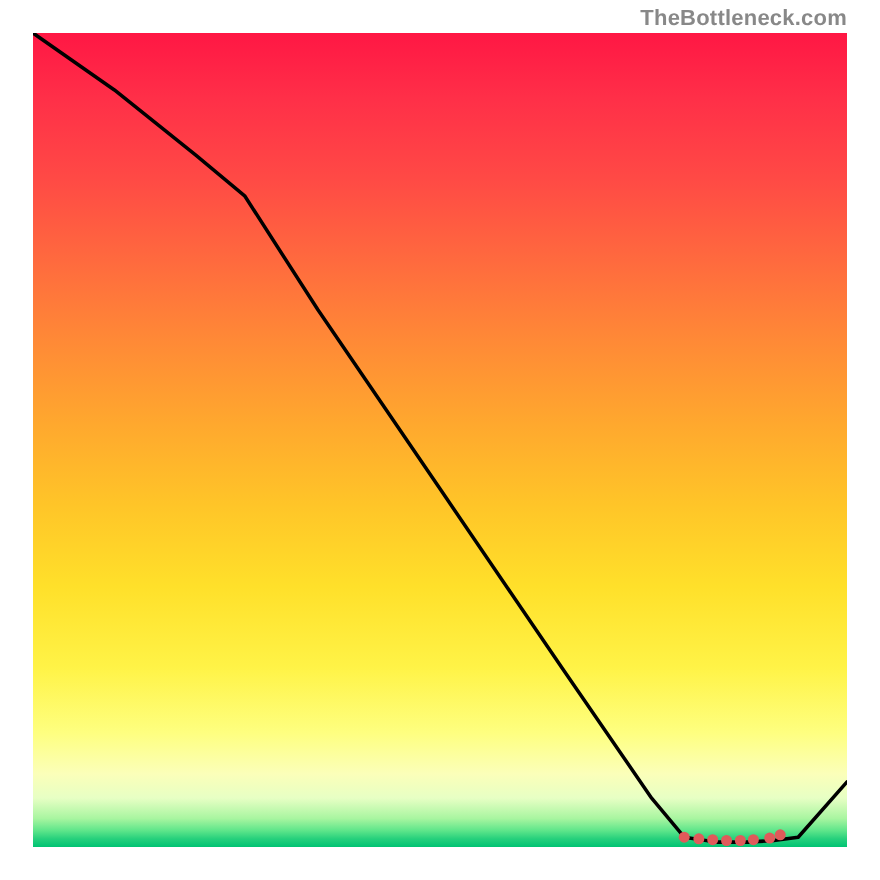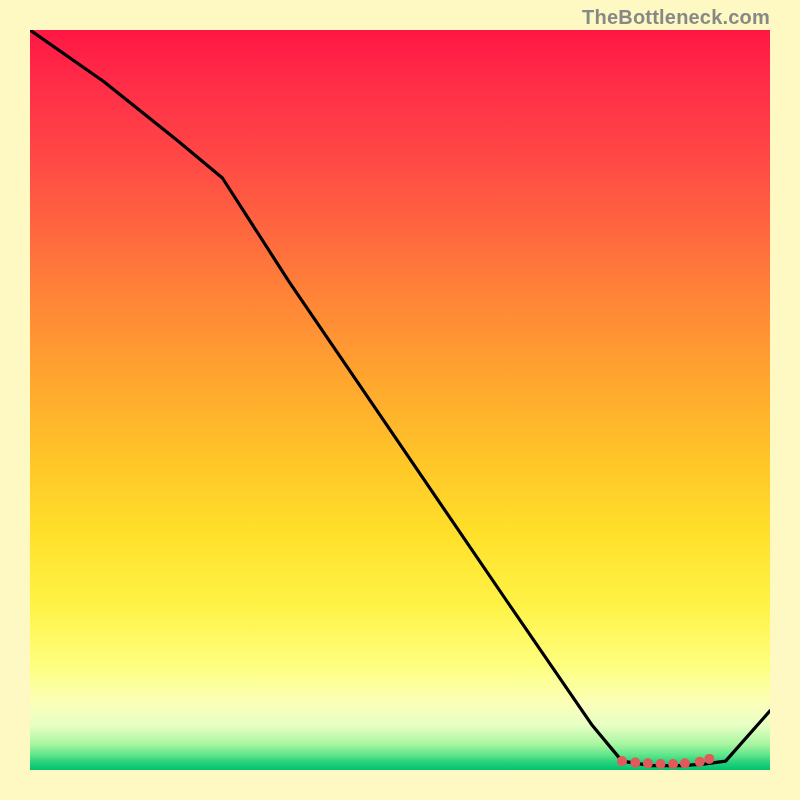--- a/index.html
+++ b/index.html
@@ -8,21 +8,21 @@
     width: 800px;
     height: 800px;
     background: #000;
     overflow: hidden;
     font-family: Arial, Helvetica, sans-serif;
   }
   .frame {
     position: relative;
     width: 800px;
     height: 800px;
-    background: #fef9c3;
+    background: #ffffff;
   }
   .plot-area {
     position: absolute;
     left: 30px;
     top: 30px;
     width: 740px;
     height: 740px;
     background: linear-gradient(to bottom,
       #ff1744 0%,
       #ff2f48 8%,

